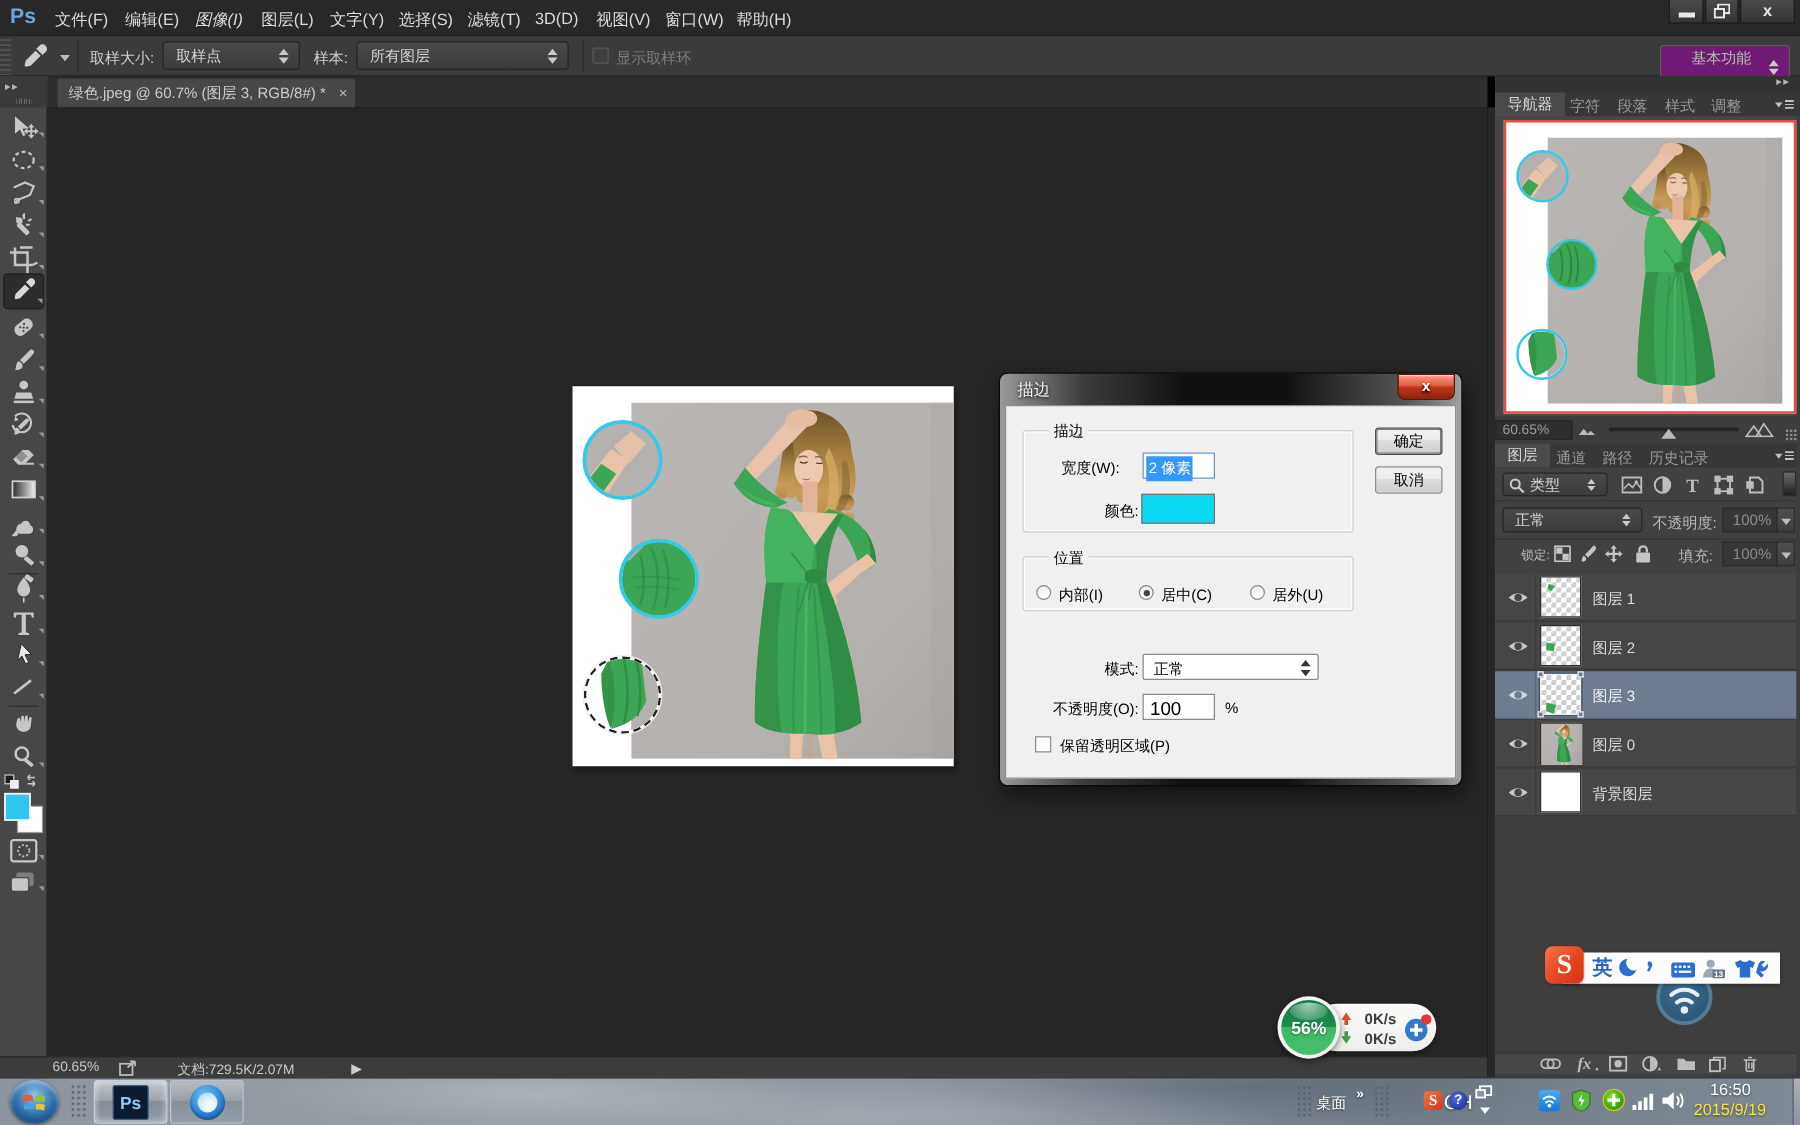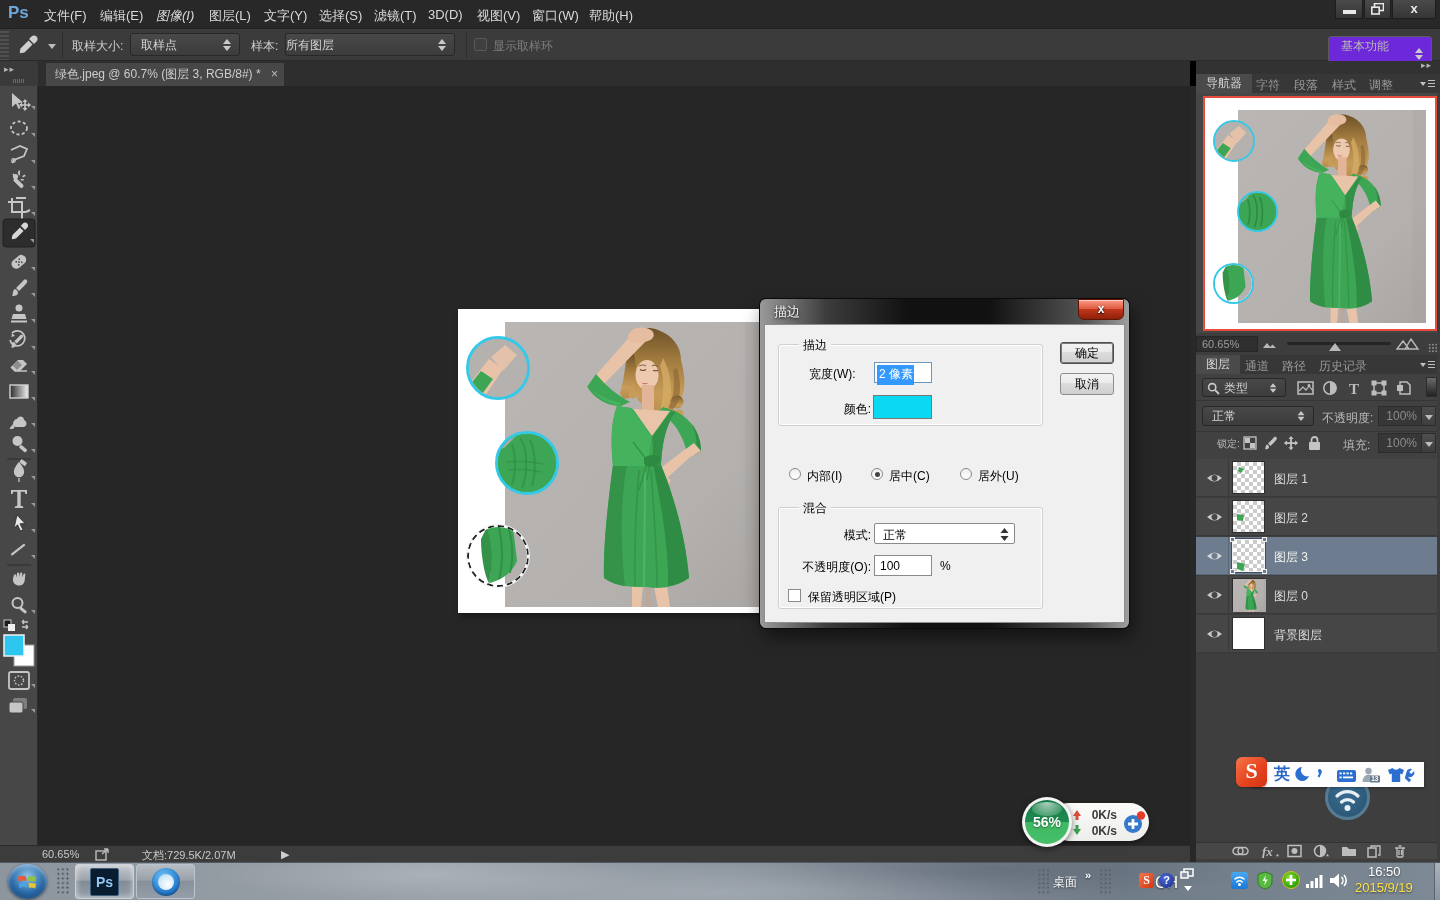--- a/index.html
+++ b/index.html
@@ -39,21 +39,21 @@
   
   #rightcol { left:1196px; top:61px; width:244px; height:801px; background:#3d3d3d; }
   #coldivider { left:1190px; top:86px; width:6px; height:776px; background:#282828; }
   .ptab-active { background:#4a4a4a; color:#d6d6d6; }
   .ptab { color:#989898; font-size:12px; }
 
   
   .checker { background-image: linear-gradient(45deg,#cbcbcb 25%,transparent 25%,transparent 75%,#cbcbcb 75%), linear-gradient(45deg,#cbcbcb 25%,transparent 25%,transparent 75%,#cbcbcb 75%); background-size:8px 8px; background-position:0 0,4px 4px; background-color:#fff; }
 
   
-  #dialog { left:760px; top:299px; width:369px; height:329px; border-radius:6px;
+  #dialog { left:800px; top:299px; width:369px; height:329px; border-radius:6px;
     background:linear-gradient(90deg, #9a9a9a, #3c3c3c 18%, #111 40%, #111 62%, #555 88%, #9f9f9f);
     box-shadow:0 0 0 1px #0a0a0a, 3px 8px 18px rgba(0,0,0,0.55); }
   #dlgcontent { left:4px; top:25px; width:361px; height:299px; background:#f0f0f0; border:1px solid #8e8e8e; }
   .grp { position:absolute; border:1px solid #cfcfcf; box-shadow:inset 0 0 0 1px #ffffff; border-radius:3px; }
   .grplabel { position:absolute; top:-8px; left:20px; background:#f0f0f0; padding:0 4px; font-size:12px; color:#000; }
   .dlabel { position:absolute; font-size:12px; color:#000; }
   .win-btn { position:absolute; width:54px; height:22px; border-radius:3px; background:linear-gradient(#f2f2f2,#ebebeb 45%,#dddddd 46%,#cfcfcf); border:1px solid #8e8e8e; font-size:12px; color:#000; text-align:center; line-height:20px; }
 
   
   #taskbar { left:0; top:862px; width:1440px; height:38px;
@@ -90,25 +90,25 @@
 <div class="abs" style="left:0;top:29px;width:9px;height:31px;background:repeating-linear-gradient(#3b3b3b 0 2px,#505050 2px 4px);"></div>
 <svg class="abs" style="left:17px;top:34px;" width="22" height="22" viewBox="0 0 22 22">
   <path d="M14.5 2.5 c1.5 -1.5 3.5 -1.5 5 0 c1.5 1.5 1.5 3.5 0 5 l-2.5 2.5 -5 -5 Z" fill="#cfcfcf"></path>
   <path d="M11.5 6.5 L15.5 10.5 L7.5 18.5 L3.5 19.3 L2.7 18.5 L3.5 14.5 Z" fill="#cfcfcf"></path>
 </svg>
 <div class="abs" style="left:48px;top:44px;border-left:4px solid transparent;border-right:4px solid transparent;border-top:5px solid #bdbdbd;"></div>
 <div class="abs" style="left:62px;top:32px;width:1px;height:26px;background:#2e2e2e;"></div>
 <div class="optlabel abs" style="left:72px;">取样大小:</div>
 <div class="dd abs" style="left:130px;top:33px;width:110px;height:23px;line-height:22px;padding-left:10px;">取样点<span class="updown"></span></div>
 <div class="optlabel abs" style="left:251px;">样本:</div>
-<div class="dd abs" style="left:285px;top:33px;width:170px;height:23px;line-height:22px;padding-left:0;">所有图层<span class="updown"></span></div>
+<div class="dd abs" style="left:285px;top:33px;width:170px;height:23px;line-height:22px;padding-left:10px;">所有图层<span class="updown"></span></div>
 <div class="abs" style="left:466px;top:32px;width:1px;height:26px;background:#2e2e2e;"></div>
 <div class="abs" style="left:474px;top:38px;width:13px;height:13px;background:#3f3f3f;border:1px solid #585858;border-radius:2px;"></div>
 <div class="abs" style="left:493px;top:38px;color:#7e7e7e;font-size:12px;">显示取样环</div>
-<div class="dd abs" style="left:1328px;top:36px;width:104px;height:36px;line-height:19px;padding-left:12px;background:#6d28d9;border-color:#5c5c5c;color:#b9b9b9;">基本功能<span class="updown"></span></div>
+<div class="dd abs" style="left:1328px;top:36px;width:104px;height:36px;line-height:19px;padding-left:24px;background:#701a75;border-color:#5c5c5c;color:#b9b9b9;">基本功能<span class="updown"></span></div>
 
 <div id="tabrow" class="abs">
   <div id="doctab" class="abs">绿色.jpeg @ 60.7% (图层 3, RGB/8#) * <span style="margin-left:7px;color:#bdbdbd;">×</span></div>
 </div>
 
 <div id="toolbar" class="abs"></div>
 <div class="abs" style="left:0;top:61px;width:38px;height:25px;background:#3a3a3a;"></div>
 <div class="abs" style="left:4px;top:64px;color:#b5b5b5;font-size:9px;letter-spacing:1px;">▸▸</div>
 <div class="abs" style="left:13px;top:79px;width:12px;height:4px;background:repeating-linear-gradient(90deg,#6a6a6a 0 1px,transparent 1px 2px);"></div>
 <svg id="toolicons" class="abs" style="left:0;top:86px;" width="38" height="700" viewBox="0 0 38 700">
@@ -559,42 +559,42 @@
     <div class="dlabel" style="left:44px;top:41px;width:62px;text-align:left;">宽度(W):</div>
     <div class="abs" style="left:109px;top:37px;width:58px;height:21px;background:#fff;border:1px solid #6a96c0;">
       <span style="position:absolute;left:2px;top:2px;background:#3399ff;color:#fff;font-size:12px;padding:1px 1px 2px 2px;">2 像素</span>
     </div>
     <div class="dlabel" style="left:44px;top:76px;width:62px;text-align:right;">颜色:</div>
     <div class="abs" style="left:108px;top:70px;width:59px;height:24px;background:#0bd9f2;border:1px solid #777;"></div>
 
     <div class="win-btn" style="left:295px;top:17px;border-color:#4e4e4e;box-shadow:0 0 0 1px #7a7a7a inset;">确定</div>
     <div class="win-btn" style="left:295px;top:48px;">取消</div>
 
+    <div class="grp" style="left:13px;top:120px;width:265px;height:44px;">
+        <div class="grplabel">位置</div>
+      </div>
     <div class="abs" style="left:24px;top:143px;width:12px;height:12px;border-radius:50%;background:linear-gradient(#eee,#fff);border:1px solid #8a8a8a;"></div>
     <div class="dlabel" style="left:42px;top:143px;">内部(I)</div>
     <div class="abs" style="left:106px;top:143px;width:12px;height:12px;border-radius:50%;background:linear-gradient(#eee,#fff);border:1px solid #8a8a8a;">
         <div class="abs" style="left:2.5px;top:2.5px;width:5px;height:5px;border-radius:50%;background:#444;"></div>
       </div>
     <div class="dlabel" style="left:124px;top:143px;">居中(C)</div>
     <div class="abs" style="left:195px;top:143px;width:12px;height:12px;border-radius:50%;background:linear-gradient(#eee,#fff);border:1px solid #8a8a8a;"></div>
     <div class="dlabel" style="left:213px;top:143px;">居外(U)</div>
 
-    <div class="grp" style="left:13px;top:182px;width:265px;height:102px;">
-        <div class="grplabel">混合</div>
-      </div>
     <div class="dlabel" style="left:44px;top:202px;width:62px;text-align:right;">模式:</div>
     <div class="abs" style="left:109px;top:198px;width:141px;height:21px;background:#fff;border:1px solid #8a8a8a;border-radius:2px;">
       <span style="position:absolute;left:8px;top:3px;font-size:12px;color:#000;">正常</span>
       <svg style="position:absolute;right:5px;top:4px;" width="9" height="13" viewBox="0 0 9 13">
           <path d="M4.5 0 L8.5 5 H0.5 Z M4.5 13 L0.5 8 H8.5 Z" fill="#333"></path>
         </svg>
     </div>
     <div class="dlabel" style="left:20px;top:234px;width:86px;text-align:right;">不透明度(O):</div>
     <div class="abs" style="left:109px;top:230px;width:58px;height:21px;background:#fff;border:1px solid #8a8a8a;">
-      <span style="position:absolute;left:5px;top:3px;font-size:12px;color:#000;">100</span>
+      <span style="position:absolute;left:5px;top:3px;font-size:15px;color:#000;">100</span>
     </div>
     <div class="dlabel" style="left:175px;top:234px;">%</div>
     <div class="abs" style="left:23px;top:264px;width:13px;height:13px;background:#fff;border:1px solid #8a8a8a;"></div>
     <div class="dlabel" style="left:43px;top:264px;">保留透明区域(P)</div>
   </div>
 </div>
 
 <div class="abs" style="left:1325px;top:775px;width:45px;height:45px;border-radius:50%;background:radial-gradient(circle at 45% 40%,#3a6d92,#2c5876 75%);border:3px solid #567c94;">
   <svg width="45" height="45" viewBox="0 0 45 45" style="margin:-3px;">
     <g fill="none" stroke="#e8f0f5" stroke-width="3.2" stroke-linecap="round">

